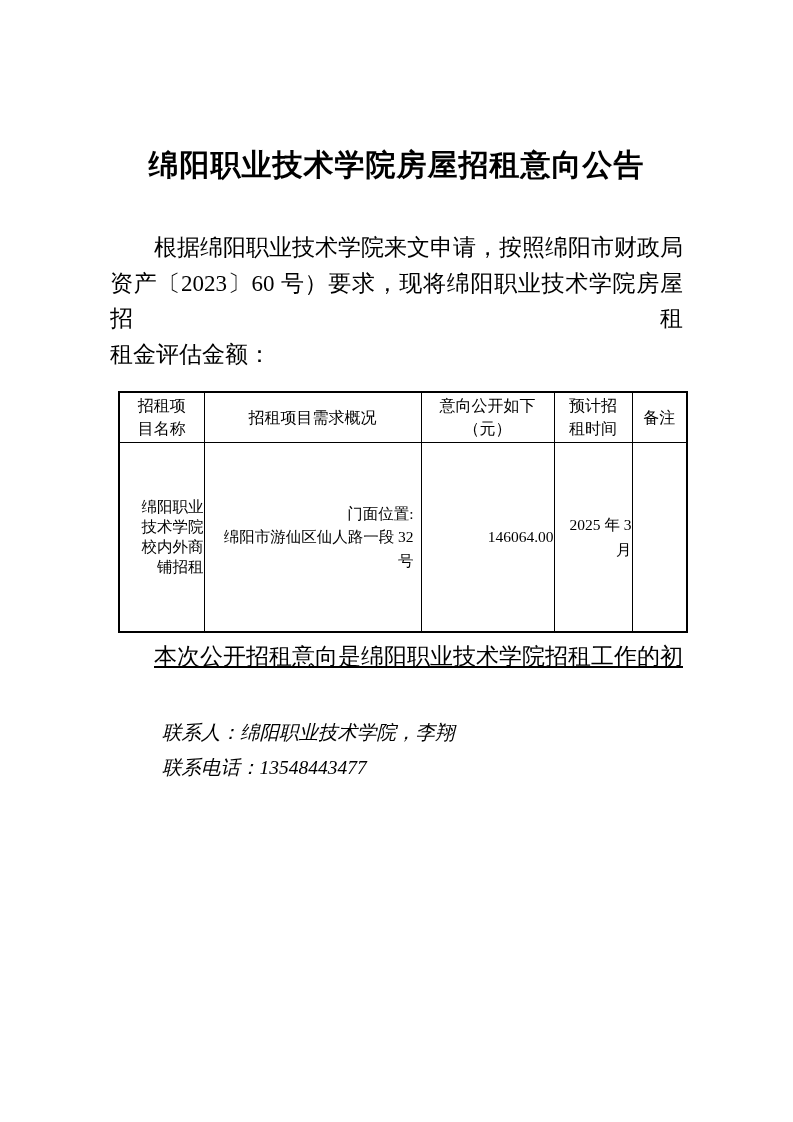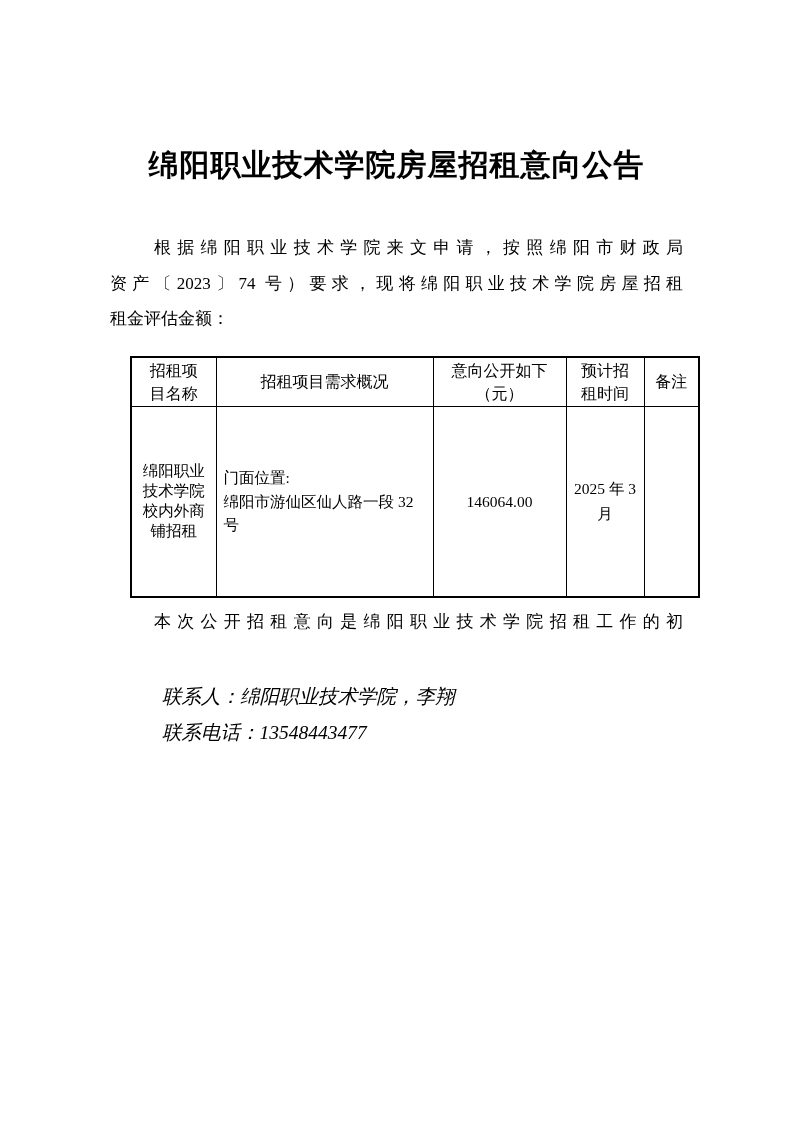--- a/index.html
+++ b/index.html
@@ -22,34 +22,34 @@
   .doc-title {
     margin: 146px 0 0 0;
     font-size: 30px;
     line-height: 38px;
     font-weight: bold;
     text-align: center;
     letter-spacing: 1px;
     white-space: nowrap;
   }
   .para {
-    font-size: 17px;
+    font-size: 23px;
     line-height: 35.5px;
   }
   .para-intro   { margin-top: 46px; }
-  .para-closing { margin-top: 6px; }
+  .para-closing { margin-top: 6px; text-decoration: underline; }
   .line { min-height: 35.5px; }
   .line.full {
     text-align: justify;
     text-align-last: justify;
   }
   .line.indent { padding-left: 44px; }
 
   .rental-table {
-    margin: 19px 0 0 20px;
+    margin: 19px 0 0 8px;
     width: 568px;
     table-layout: fixed;
     border-collapse: collapse;
     border: 2px solid #000000;
     font-size: 15.5px;
   }
   .rental-table th,
   .rental-table td {
     border: 1px solid #000000;
     padding: 0;
@@ -59,27 +59,27 @@
   }
   .rental-table thead tr { height: 50px; }
   .rental-table tbody tr { height: 190px; }
   .rental-table th {
     text-align: center;
     vertical-align: middle;
     line-height: 23px;
     font-size: 16px;
   }
   .td-center {
-    text-align: center;
+    text-align: right;
     vertical-align: middle;
     line-height: 23px;
   }
   .td-name { line-height: 20px; }
   .td-left {
-    text-align: left;
+    text-align: right;
     vertical-align: middle;
     padding: 8px 7px !important;
     line-height: 23.5px;
   }
   .td-time { line-height: 25px; }
 
   .contact {
     margin-top: 40px;
     font-size: 19.5px;
     line-height: 35.5px;
@@ -89,21 +89,21 @@
 </style>
 </head>
 <body>
 
 <div class="page">
 
   <h1 class="doc-title">绵阳职业技术学院房屋招租意向公告</h1>
 
   <div class="para para-intro">
     <div class="line indent full">根据绵阳职业技术学院来文申请，按照绵阳市财政局</div>
-    <div class="line full">资产〔2023〕74 号）要求，现将绵阳职业技术学院房屋招租</div>
+    <div class="line full">资产〔2023〕60 号）要求，现将绵阳职业技术学院房屋招租</div>
     <div class="line">租金评估金额：</div>
   </div>
 
   <table class="rental-table">
     <colgroup>
       <col style="width:85px">
       <col style="width:217px">
       <col style="width:133px">
       <col style="width:78px">
       <col style="width:55px">

